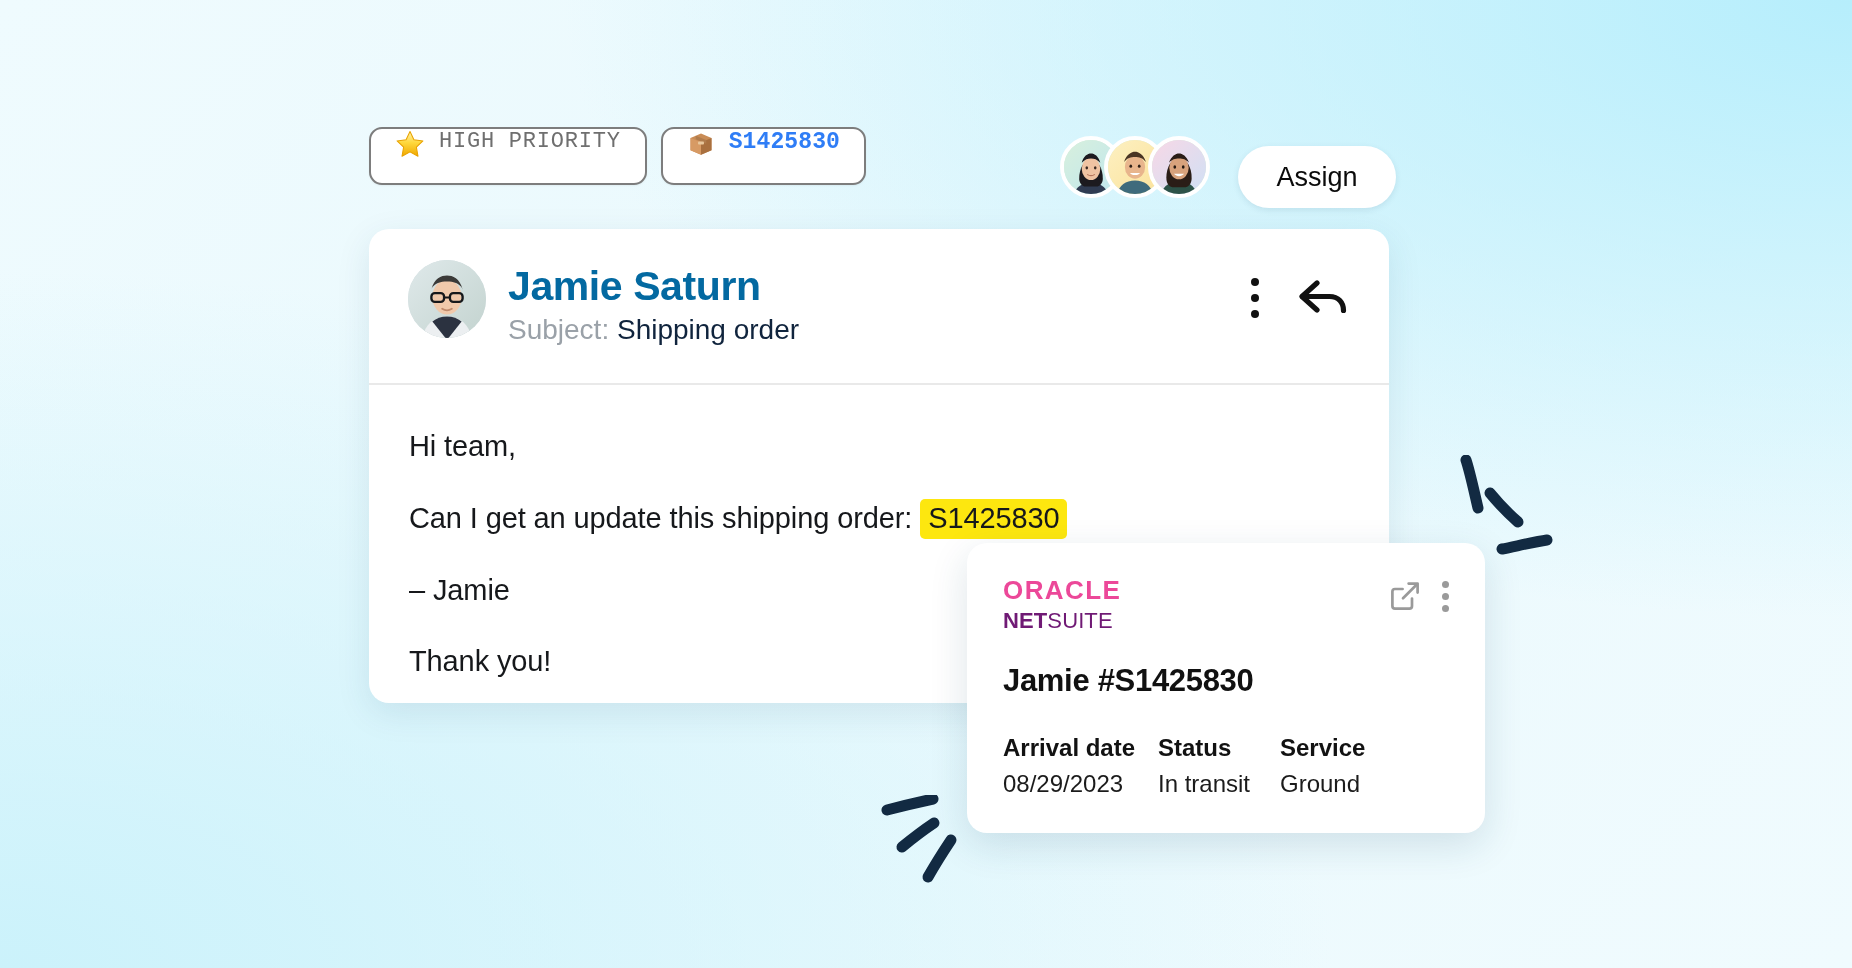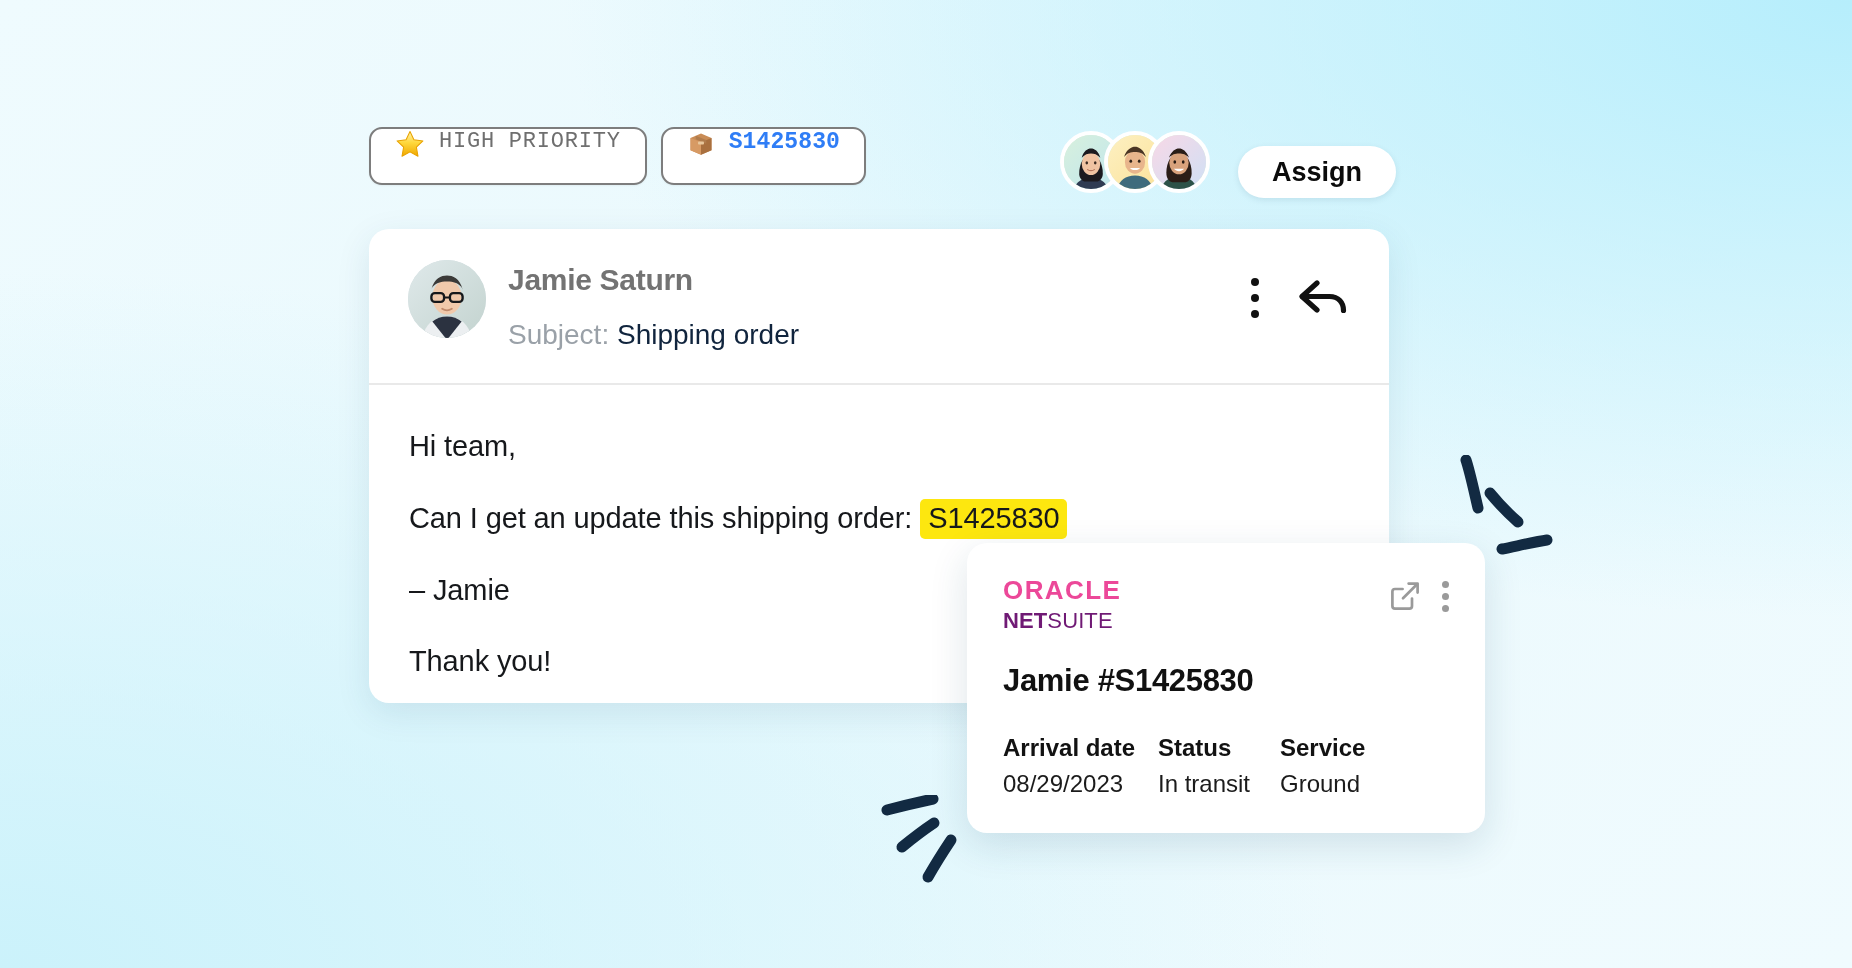--- a/index.html
+++ b/index.html
@@ -37,46 +37,46 @@
   .avatars{ display:flex; align-items:center; }
   .avatar{
     width:62px; height:62px; border-radius:50%;
     border:4px solid #fff; overflow:hidden; position:relative;
     background:#d8ecd9; flex:0 0 auto;
   }
   .avatar + .avatar{ margin-left:-18px; }
   .avatar svg{ display:block; width:100%; height:100%; }
   .assign-btn{
     margin-left:28px;
-    height:52px; padding:0 34px; min-width:158px;
+    height:62px; padding:0 34px; min-width:158px;
     background:#fff; border:none; border-radius:34px;
     font-family:"Liberation Sans", sans-serif;
-    font-size:27px; font-weight:700; color:#0b0b0b;
+    font-size:27px; font-weight:400; color:#0b0b0b;
     display:flex; align-items:center; justify-content:center;
     box-shadow:0 2px 6px rgba(10,60,90,.10);
     cursor:pointer;
     margin-top:20px;
   }
 
   
   .email-card{
     position:absolute; left:369px; top:229px; width:1020px; height:474px;
     background:#fff; border-radius:20px;
     box-shadow:0 10px 34px rgba(20,70,100,.10);
     overflow:hidden;
   }
   .email-head{ height:156px; position:relative; border-bottom:2px solid #e9e9e9; }
   .sender-avatar{
     position:absolute; left:39px; top:31px;
     width:78px; height:78px; border-radius:50%; overflow:hidden; background:#cfdce0;
   }
   .sender-avatar svg{ display:block; width:100%; height:100%; }
   .sender-meta{ position:absolute; left:139px; top:32px; }
-  .sender-name{ font-size:30px; font-weight:700; color:#737373; line-height:1.25; letter-spacing:-.01em; }
-  .subject-line{ font-size:28px; color:#10243d; line-height:1.3; margin-top:18px; white-space:nowrap; }
+  .sender-name{ font-size:41px; font-weight:700; color:#0369a1; line-height:1.25; letter-spacing:-.01em; }
+  .subject-line{ font-size:28px; color:#10243d; line-height:1.3; margin-top:0; white-space:nowrap; }
   .subject-label{ color:#9aa1a8; }
   .head-actions{ position:absolute; right:36px; top:48px; display:flex; align-items:center; gap:38px; }
   .kebab{ width:8px; height:40px; display:flex; flex-direction:column; justify-content:space-between; align-items:center; cursor:pointer; }
   .kebab i{ width:8px; height:8px; border-radius:50%; background:#111; display:block; }
   .reply-icon{ width:56px; height:42px; display:block; cursor:pointer; }
 
   .email-body{ padding:44px 0 0 40px; }
   .email-body p{
     font-size:29px; color:#16181b; line-height:1.2;
     margin-bottom:37px; white-space:nowrap; letter-spacing:-.004em;

